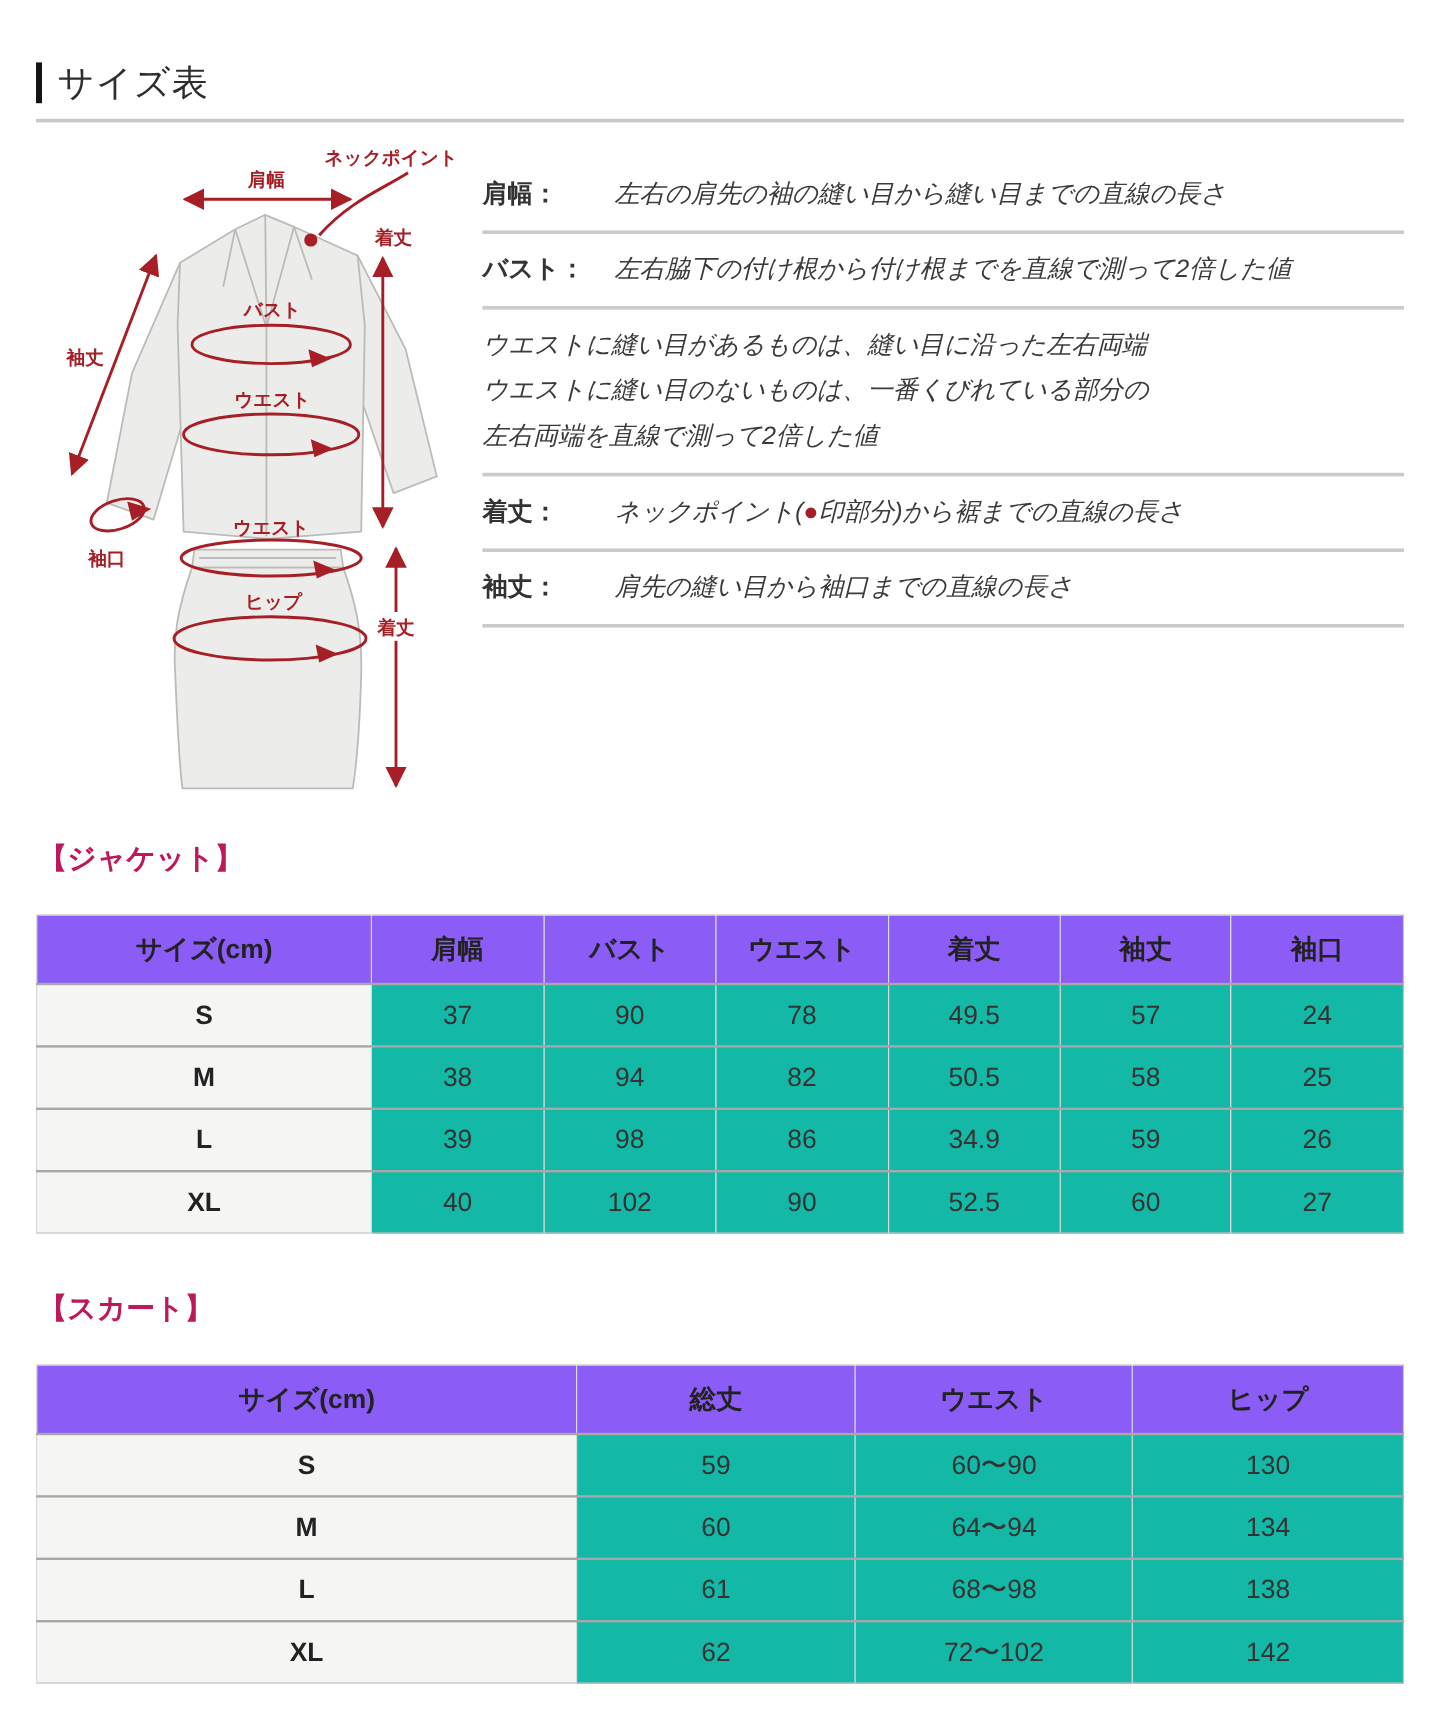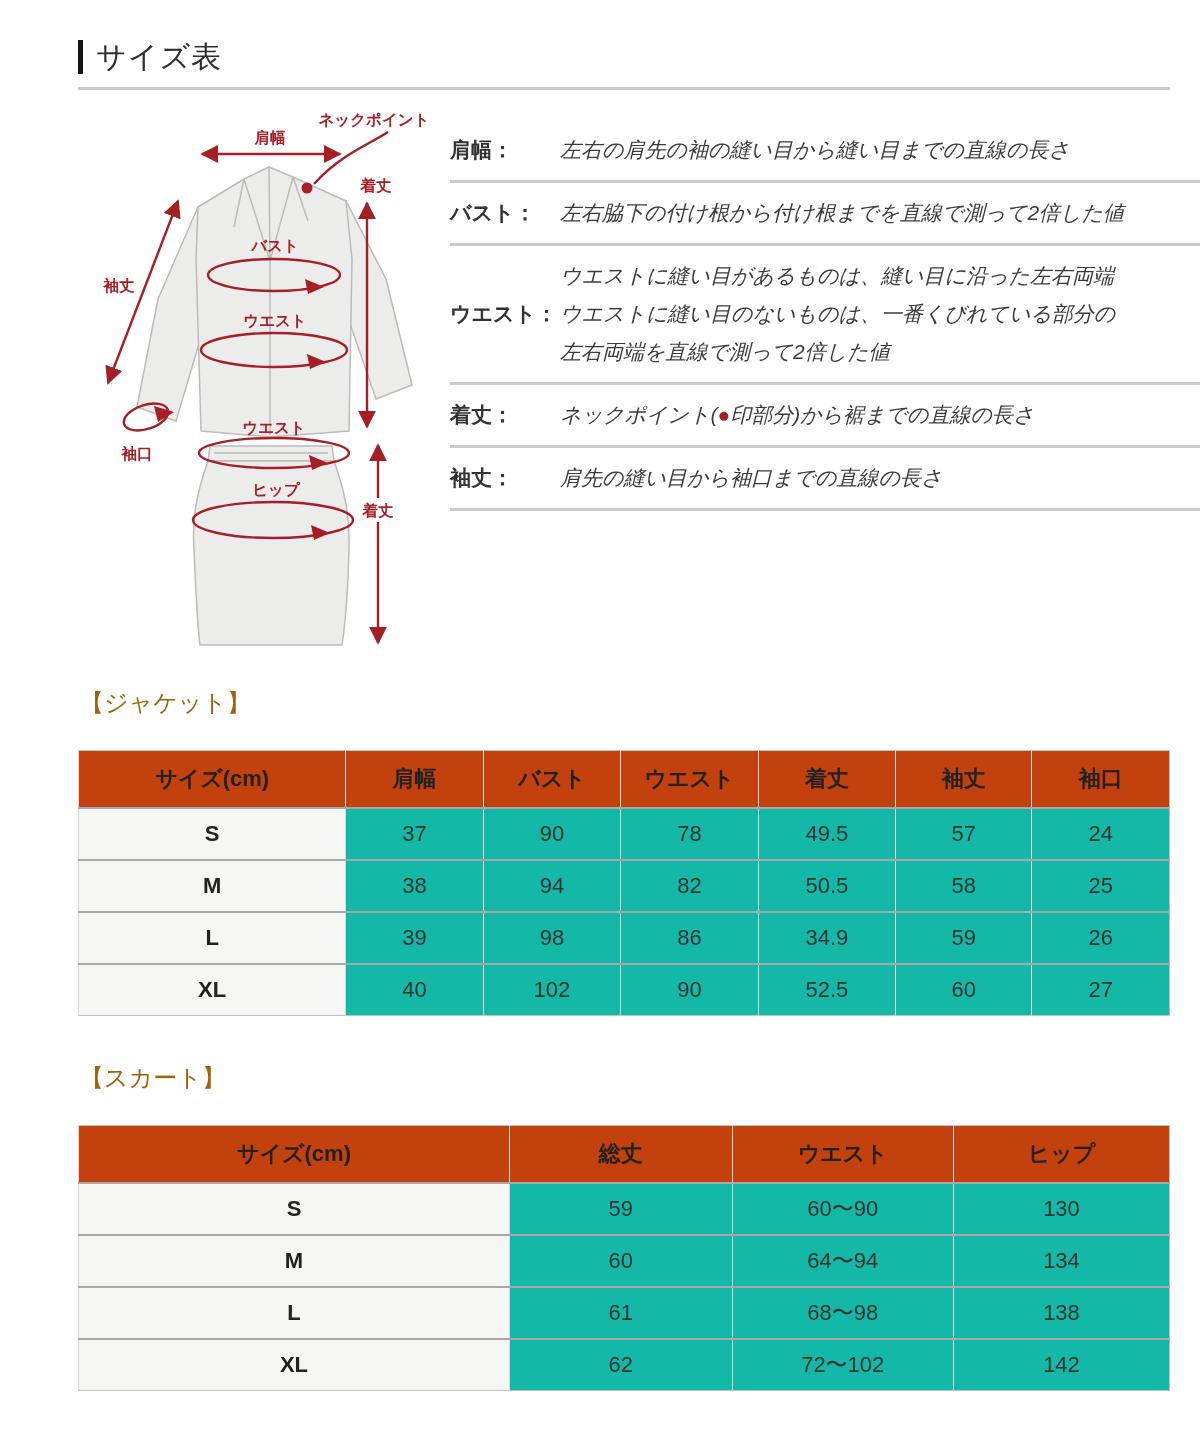--- a/index.html
+++ b/index.html
@@ -1,48 +1,48 @@
 <!DOCTYPE html>
 <html><head>
 <meta charset="utf-8">
 <style>
   html,body { margin:0; padding:0; background:#ffffff; }
   body {
     width:1200px; height:1440px;
     font-family:"Liberation Sans","DejaVu Sans",sans-serif;
     color:#333;
   }
-  .page { padding:38px 30px 0 30px; box-sizing:border-box;margin-left:48px; }
+  .page { padding:50px 30px 0 30px; box-sizing:border-box; }
 
   
   .title-row { display:flex; align-items:center; height:38px; }
   .title-bar { width:5px; height:34px; background:#141414; margin-right:13px; }
   .page-title { font-size:30px; color:#2e2e2e; letter-spacing:1px; }
   .title-divider { height:3px; background:#c9c9c9; margin-top:11px; }
 
   
   .top-section { position:relative; height:595px; }
   .diagram { position:absolute; left:8px; top:9px; }
 
   .measure-defs { position:absolute; left:372px; top:30px; width:768px; }
   .def-row { display:flex; border-bottom:3px solid #cbcbcb; padding:11px 0;align-items:center; }
   .def-term { flex:0 0 110px; font-size:21px; font-weight:bold; color:#333; line-height:38px; }
   .def-desc { font-size:21px; color:#3b3b3b; line-height:38px;font-style:italic; }
   .red-dot { color:#a61e26; }
 
   
-  .section-heading { font-size:24px; font-weight:normal; color:#a16207; }
+  .section-heading { font-size:24px; font-weight:bold; color:#be185d; }
   .jacket-heading { margin:2px 0 0 2px; }
   .skirt-heading  { margin:46px 0 0 2px; }
   .size-table {
     width:100%; border-collapse:collapse; table-layout:fixed;
     margin-top:31px; border:1px solid #c2c2c2;
   }
   .size-table th {
-    background:#c2410c; font-size:22px; font-weight:bold; color:#222;
+    background:#8b5cf6; font-size:22px; font-weight:bold; color:#222;
     height:54px; border-left:1px solid #d8d8d8; text-align:center;
   }
   .size-table td {
     background:#14b8a6; font-size:22px; color:#333; text-align:center;
     height:48px; border-left:1px solid #d8d8d8; border-top:2px solid #a8a8a8;
   }
   .size-table td.size-col { background:#f5f5f3; font-weight:bold; color:#222; }
 
   
   .garment { fill:#ececeb; stroke:#bbbbb9; stroke-width:1.5; stroke-linejoin:round; }
@@ -131,21 +131,20 @@
           <div>左右の肩先の袖の縫い目から縫い目までの直線の長さ</div>
         </div>
       </div>
       <div class="def-row">
         <div class="def-term">バスト：</div>
         <div class="def-desc">
           <div>左右脇下の付け根から付け根までを直線で測って2倍した値</div>
         </div>
       </div>
       <div class="def-row">
-        <div class="def-term">ウエスト：</div>
         <div class="def-desc">
           <div>ウエストに縫い目があるものは、縫い目に沿った左右両端</div>
           <div>ウエストに縫い目のないものは、一番くびれている部分の</div>
           <div>左右両端を直線で測って2倍した値</div>
         </div>
       </div>
       <div class="def-row">
         <div class="def-term">着丈：</div>
         <div class="def-desc">
           <div><span>ネックポイント(</span><span class="red-dot">●</span><span>印部分)から裾までの直線の長さ</span></div>

